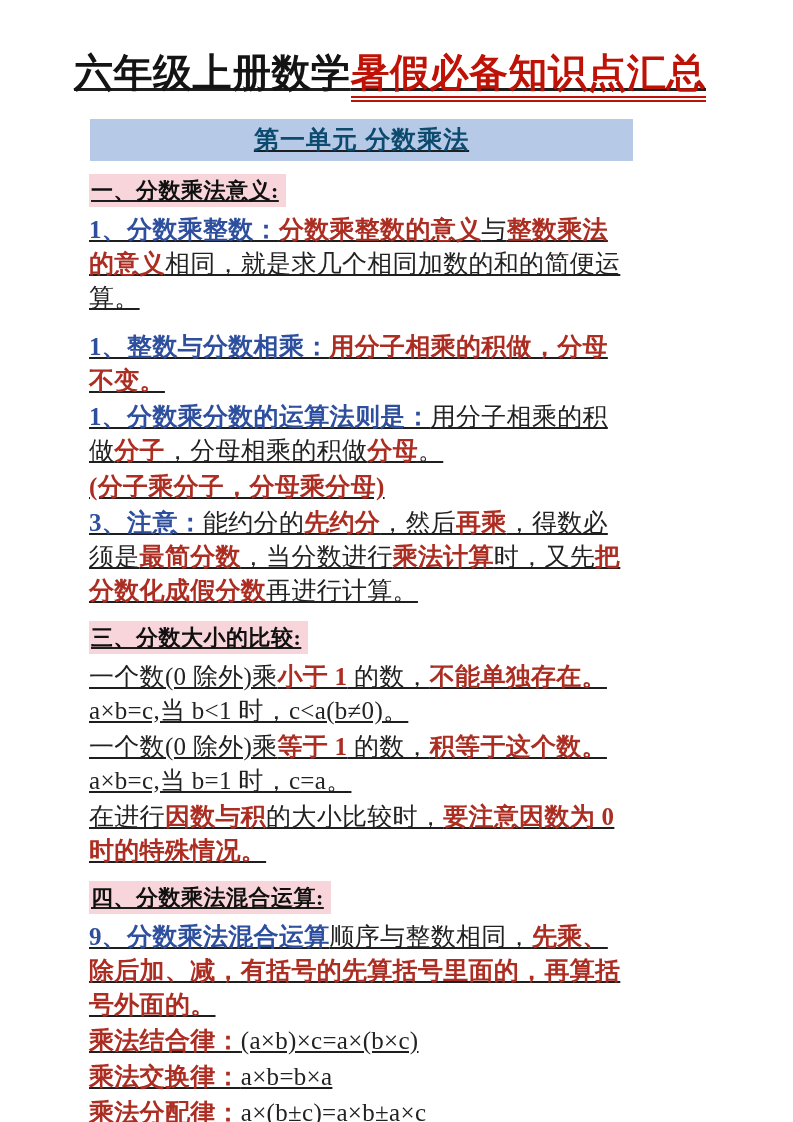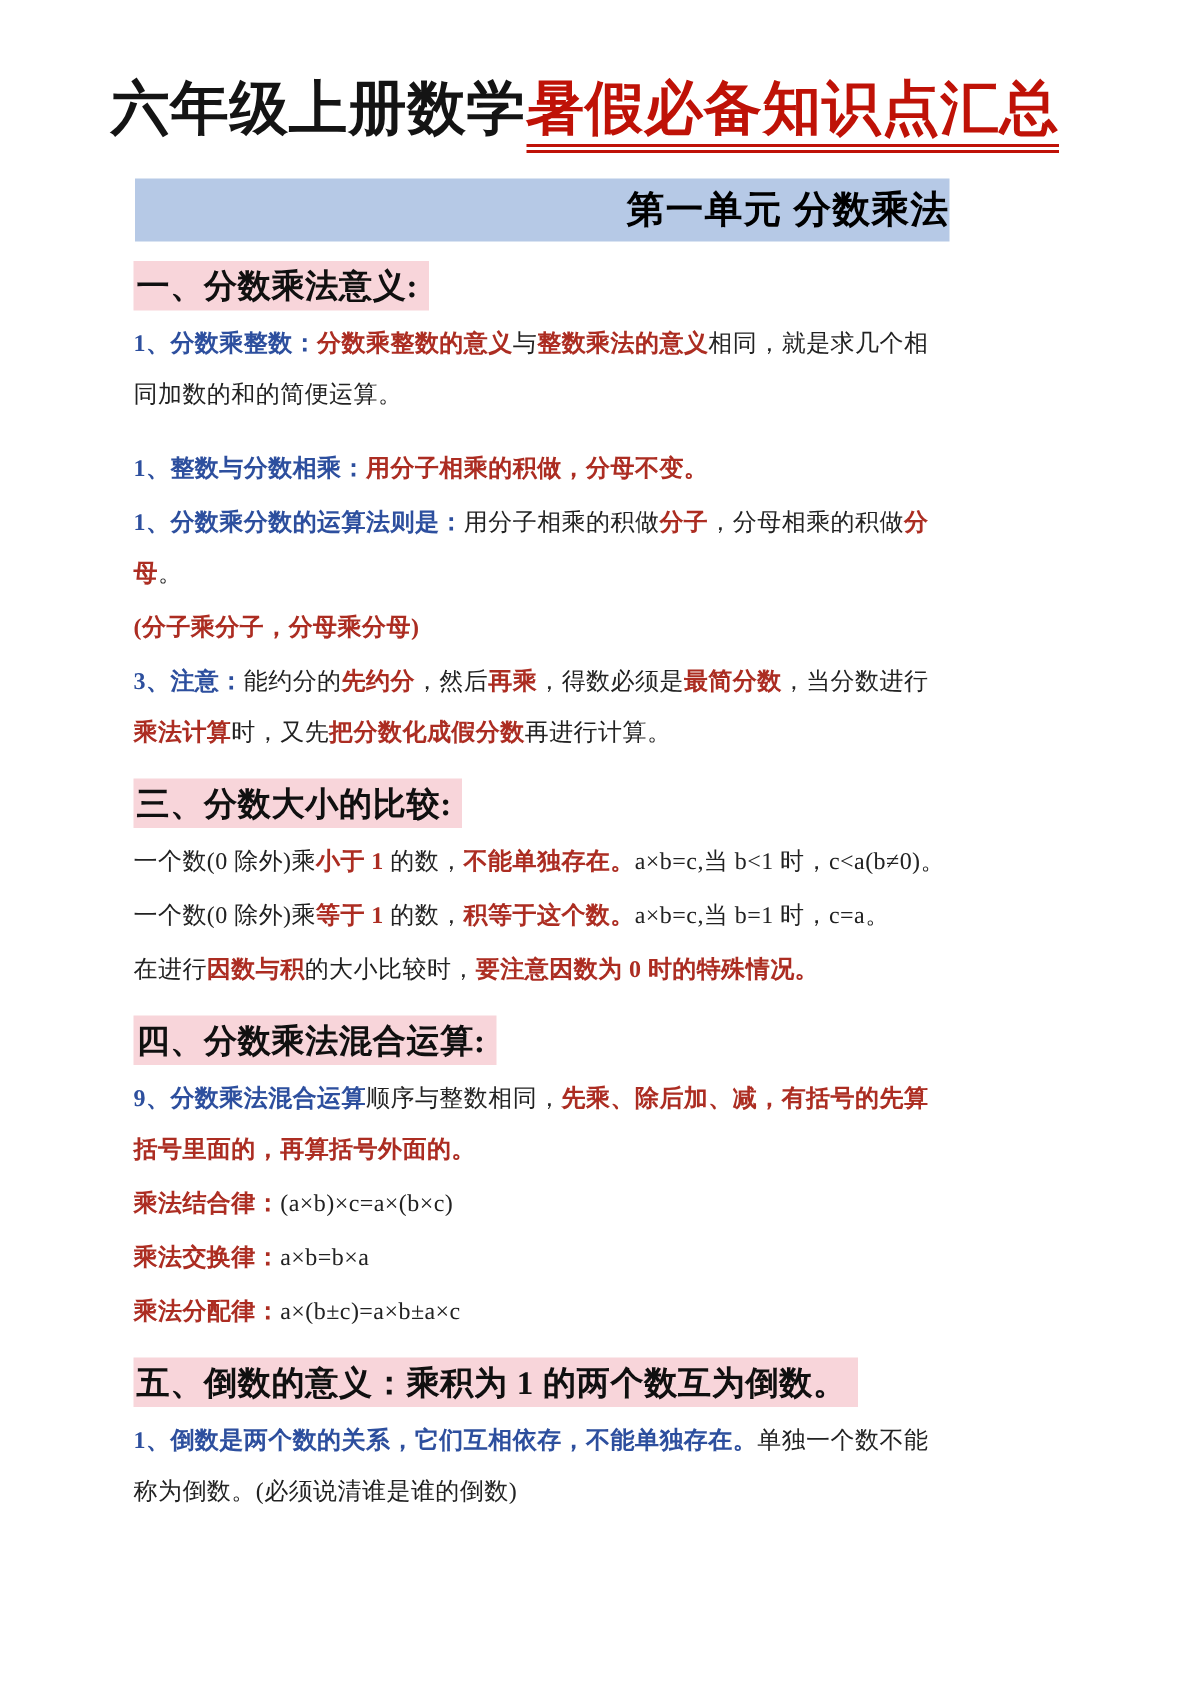--- a/index.html
+++ b/index.html
@@ -17,64 +17,65 @@
     height: 1122px;
     background: #ffffff;
     font-family: "Liberation Serif", "DejaVu Serif", serif;
     color: var(--ink);
     overflow: hidden;
   }
   .page {
     width: 721px;
     height: 1122px;
     padding: 36px 74px 28px 74px;
+    text-decoration: underline;
   }
   .title {
     margin: 14px 0 22px 0;
     text-align: center;
     font-size: 39px;
     line-height: 1.2;
     font-weight: bold;
     white-space: nowrap;
     letter-spacing: 0.5px;
     font-family: "Liberation Sans", "DejaVu Sans", sans-serif;
   }
   .title .t-black { color: #141414; }
   .title .t-red {
     color: var(--title-red);
     border-bottom: 6px double var(--title-red);
     padding-bottom: 2px;
   }
   .banner {
     margin: 0 14px 14px 16px;
     background: var(--banner-bg);
-    text-align: right;
+    text-align: center;
     font-size: 25px;
     font-weight: bold;
-    color: #000000;
+    color: #0c4a6e;
     padding: 4px 0 5px 0;
     letter-spacing: 1px;
   }
   .sec-h {
     font-size: 22px;
     font-weight: bold;
     color: #101010;
     margin: 12px 0 7px 0;
     line-height: 30px;
     letter-spacing: 0.5px;
   }
   .sec-h .hl {
     background: var(--hl-bg);
     padding: 4px 7px 4px 2px;
     -webkit-box-decoration-break: clone;
     box-decoration-break: clone;
   }
   .line {
     margin: 0 0 2px 0;
-    font-size: 16px;
+    font-size: 25px;
     line-height: 34px;
     color: var(--ink);
     letter-spacing: 0.3px;
   }
   .s-plain { color: #222222; }
   .s-blue  { color: var(--blue); font-weight: bold; }
   .s-red   { color: var(--red);  font-weight: bold; }
   section { margin: 15px; }
 </style>
 </head>

